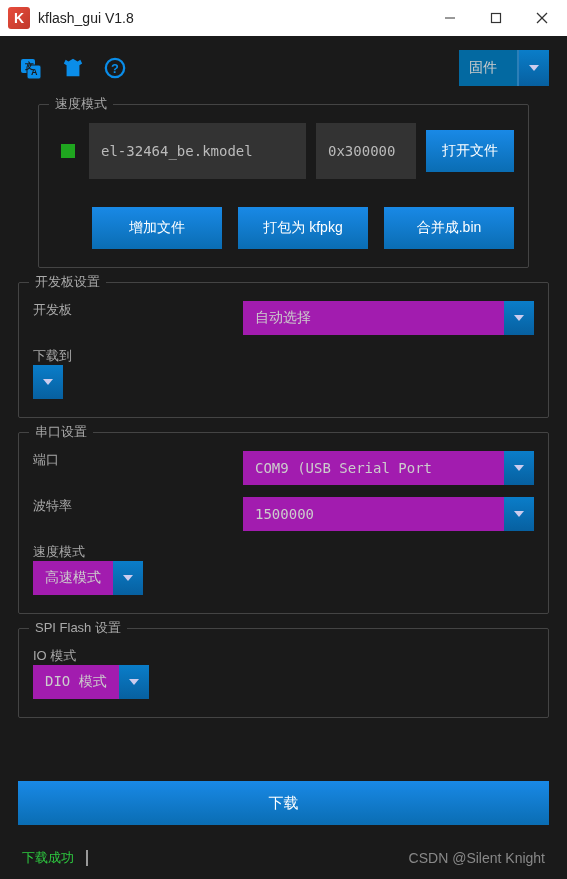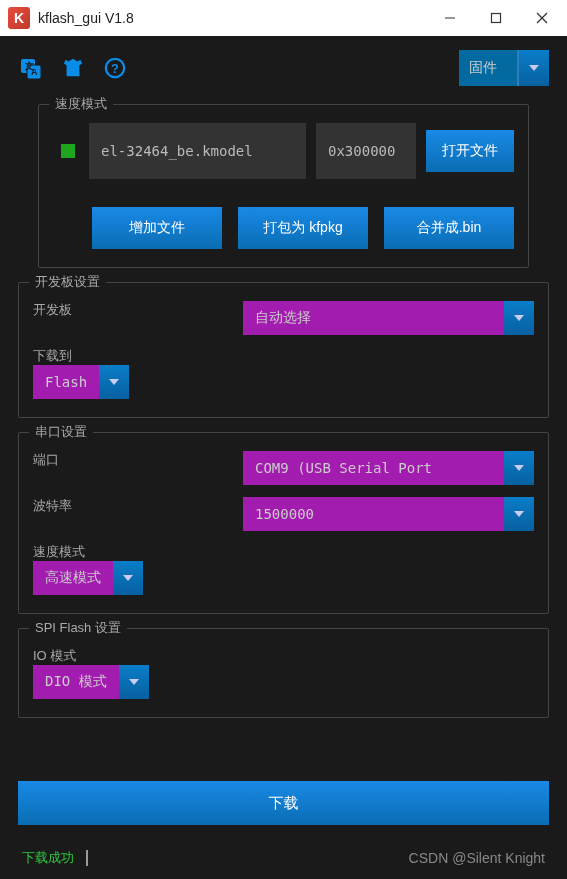--- a/index.html
+++ b/index.html
@@ -327,21 +327,20 @@
         <div class="form-control">
           <div class="select-box">自动选择</div>
           <div class="select-btn">
               <div class="chevron-down"></div>
             </div>
         </div>
       </div>
       <div class="form-row">
         <div class="form-label">下载到</div>
         <div class="form-control">
-          <div class="select-box">Flash</div>
           <div class="select-btn">
               <div class="chevron-down"></div>
             </div>
         </div>
       </div>
     </div>
 
     <div class="groupbox outer">
       <div class="group-title">串口设置</div>
       <div class="form-row">

